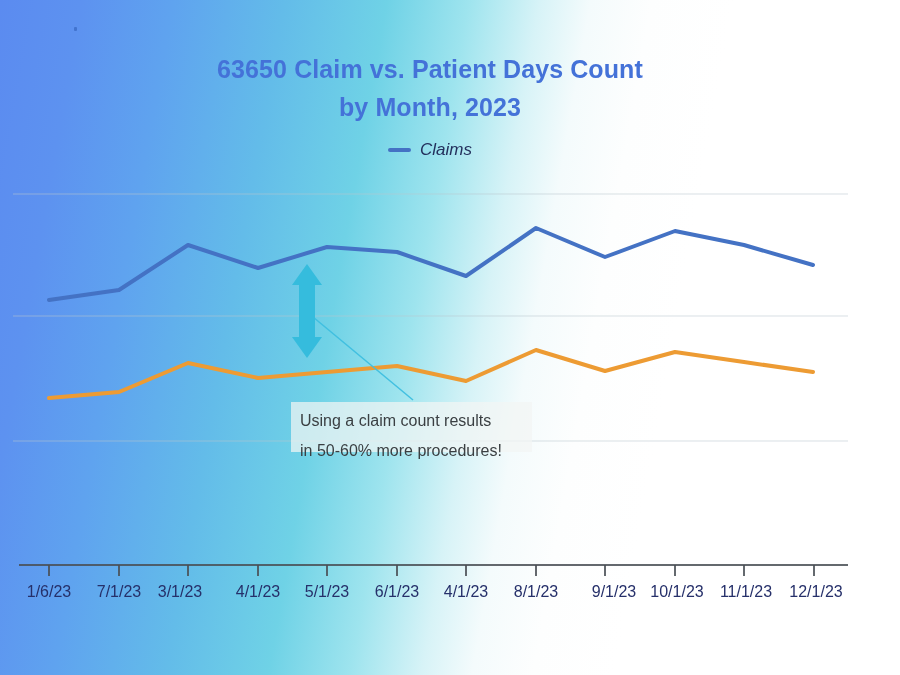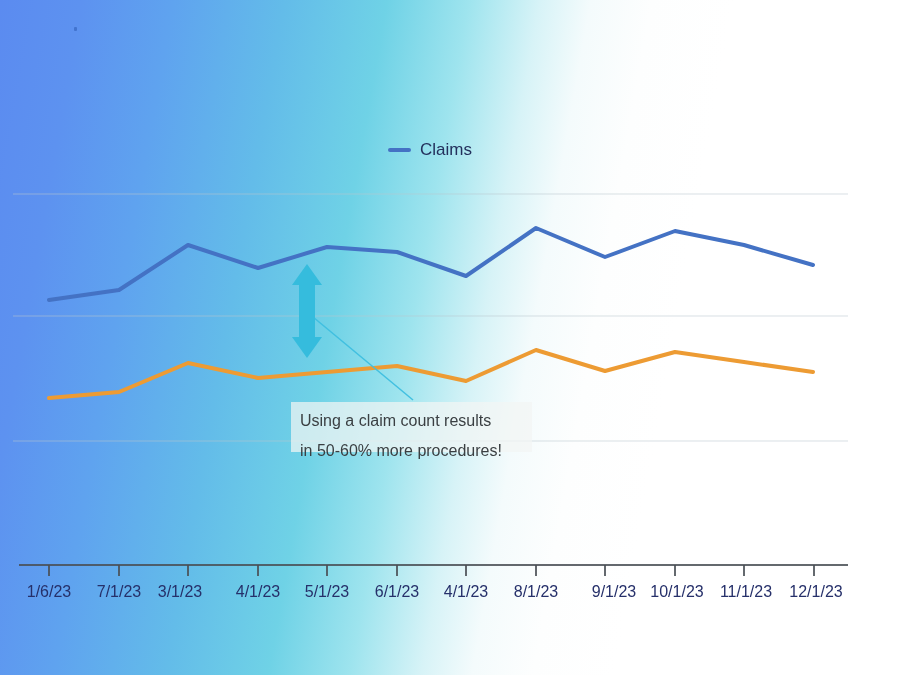--- a/index.html
+++ b/index.html
@@ -80,20 +80,21 @@
   .legend-dash {
     display: block;
     width: 23px;
     height: 4px;
     border-radius: 2px;
   }
   .legend-label {
     font-size: 17px;
     color: #23305c;
     white-space: nowrap;
+    font-style: italic;
   }
 
   
   #plot {
     position: absolute;
     left: 0;
     top: 0;
     width: 900px;
     height: 675px;
   }
@@ -130,20 +131,24 @@
     white-space: pre-line;
   }
 </style>
 </head>
 <body>
 
 <div id="slide">
 
   <div id="speck"></div>
 
+  <div id="title-block">
+    <div class="title-line">63650 Claim vs. Patient Days Count</div>
+    <div class="title-line">by Month, 2023</div>
+  </div>
 
   <div id="legend">
     <div class="legend-item">
       <span class="legend-dash" style="background:#4472c4"></span>
       <span class="legend-label">Claims</span>
     </div>
   </div>
 
   <svg id="plot" viewBox="0 0 900 675" xmlns="http://www.w3.org/2000/svg">
 

